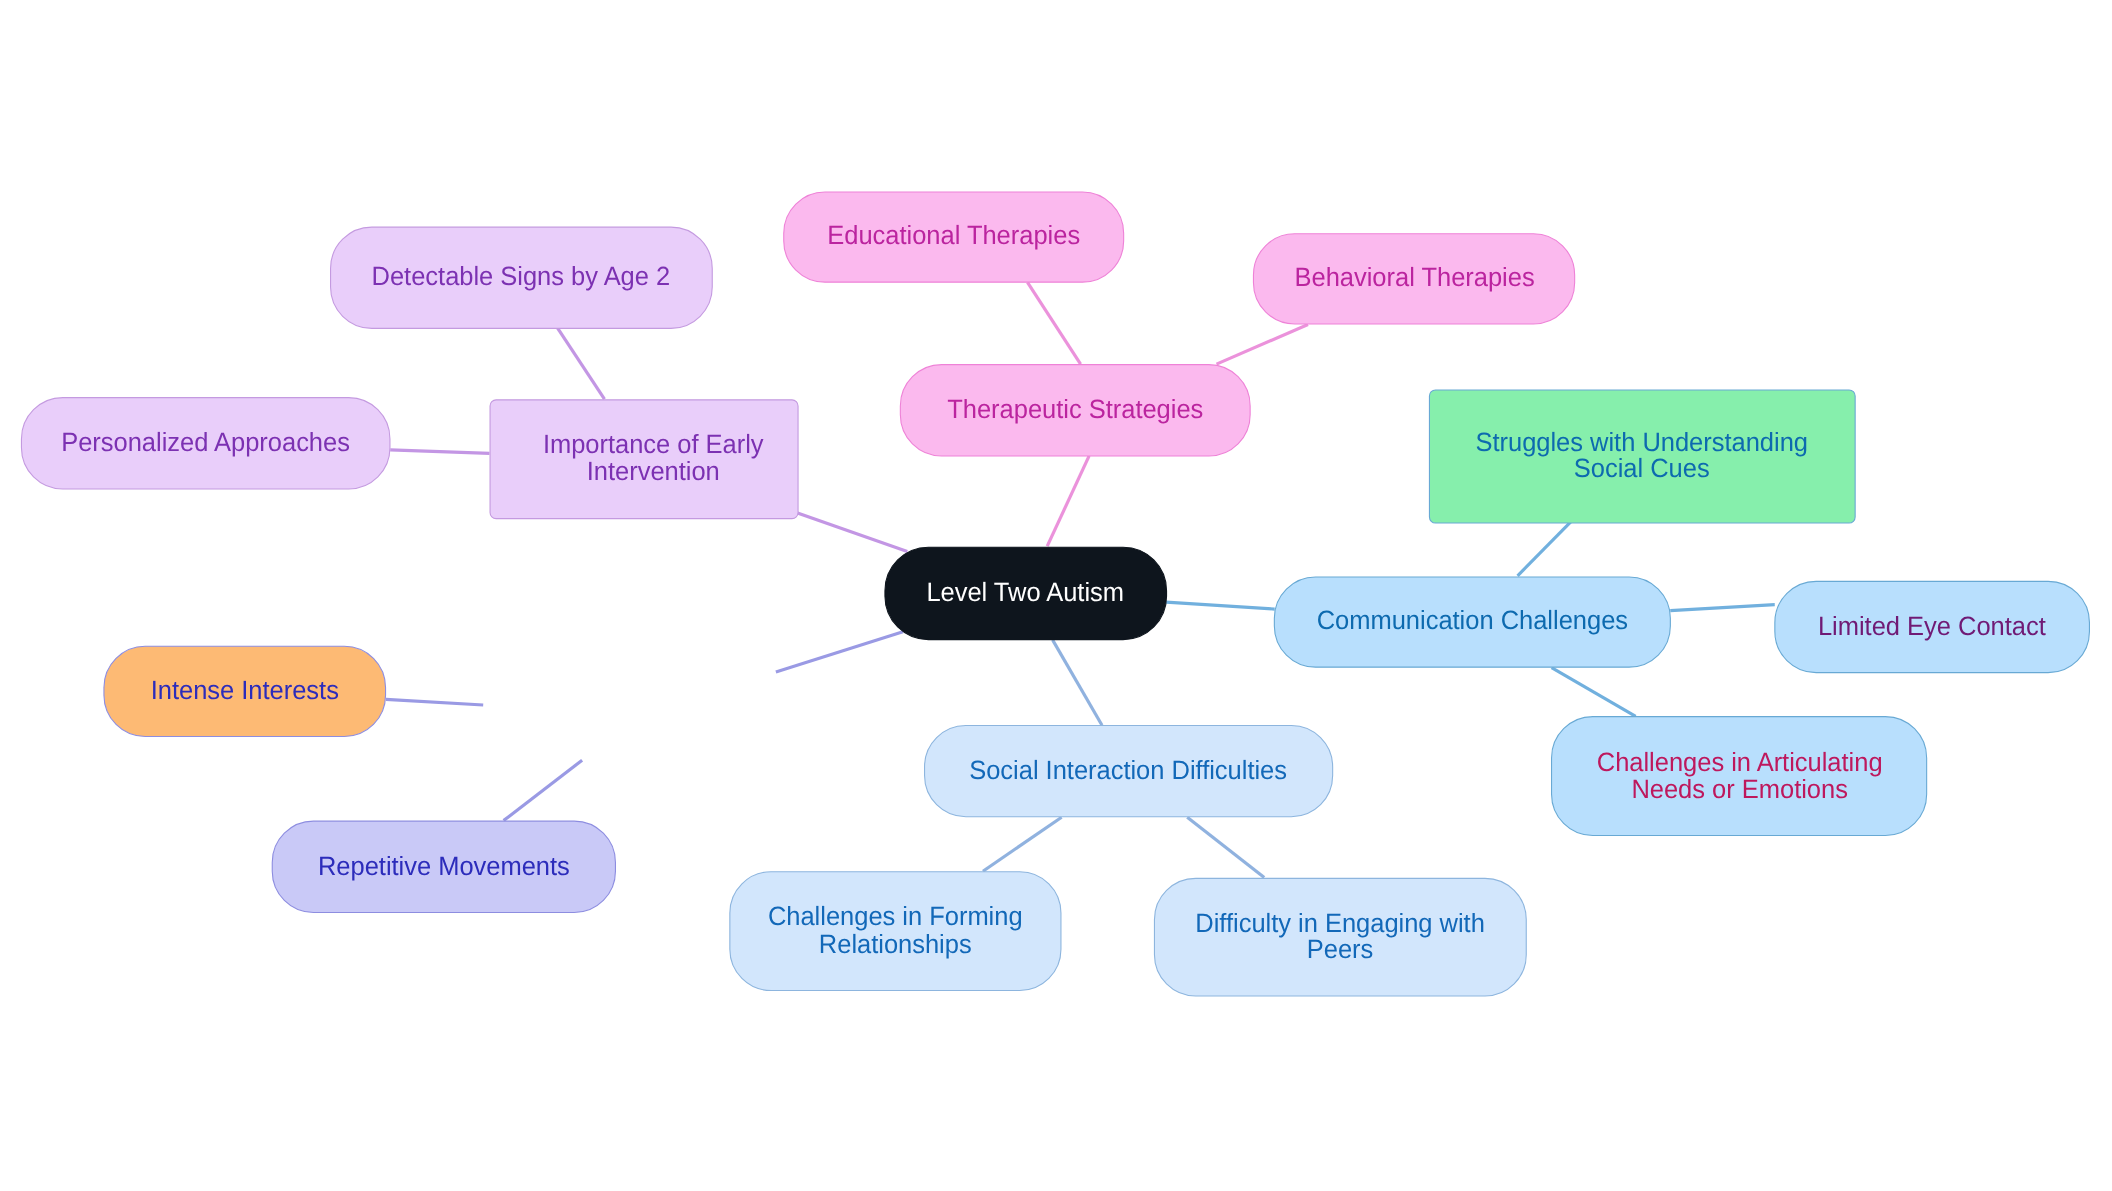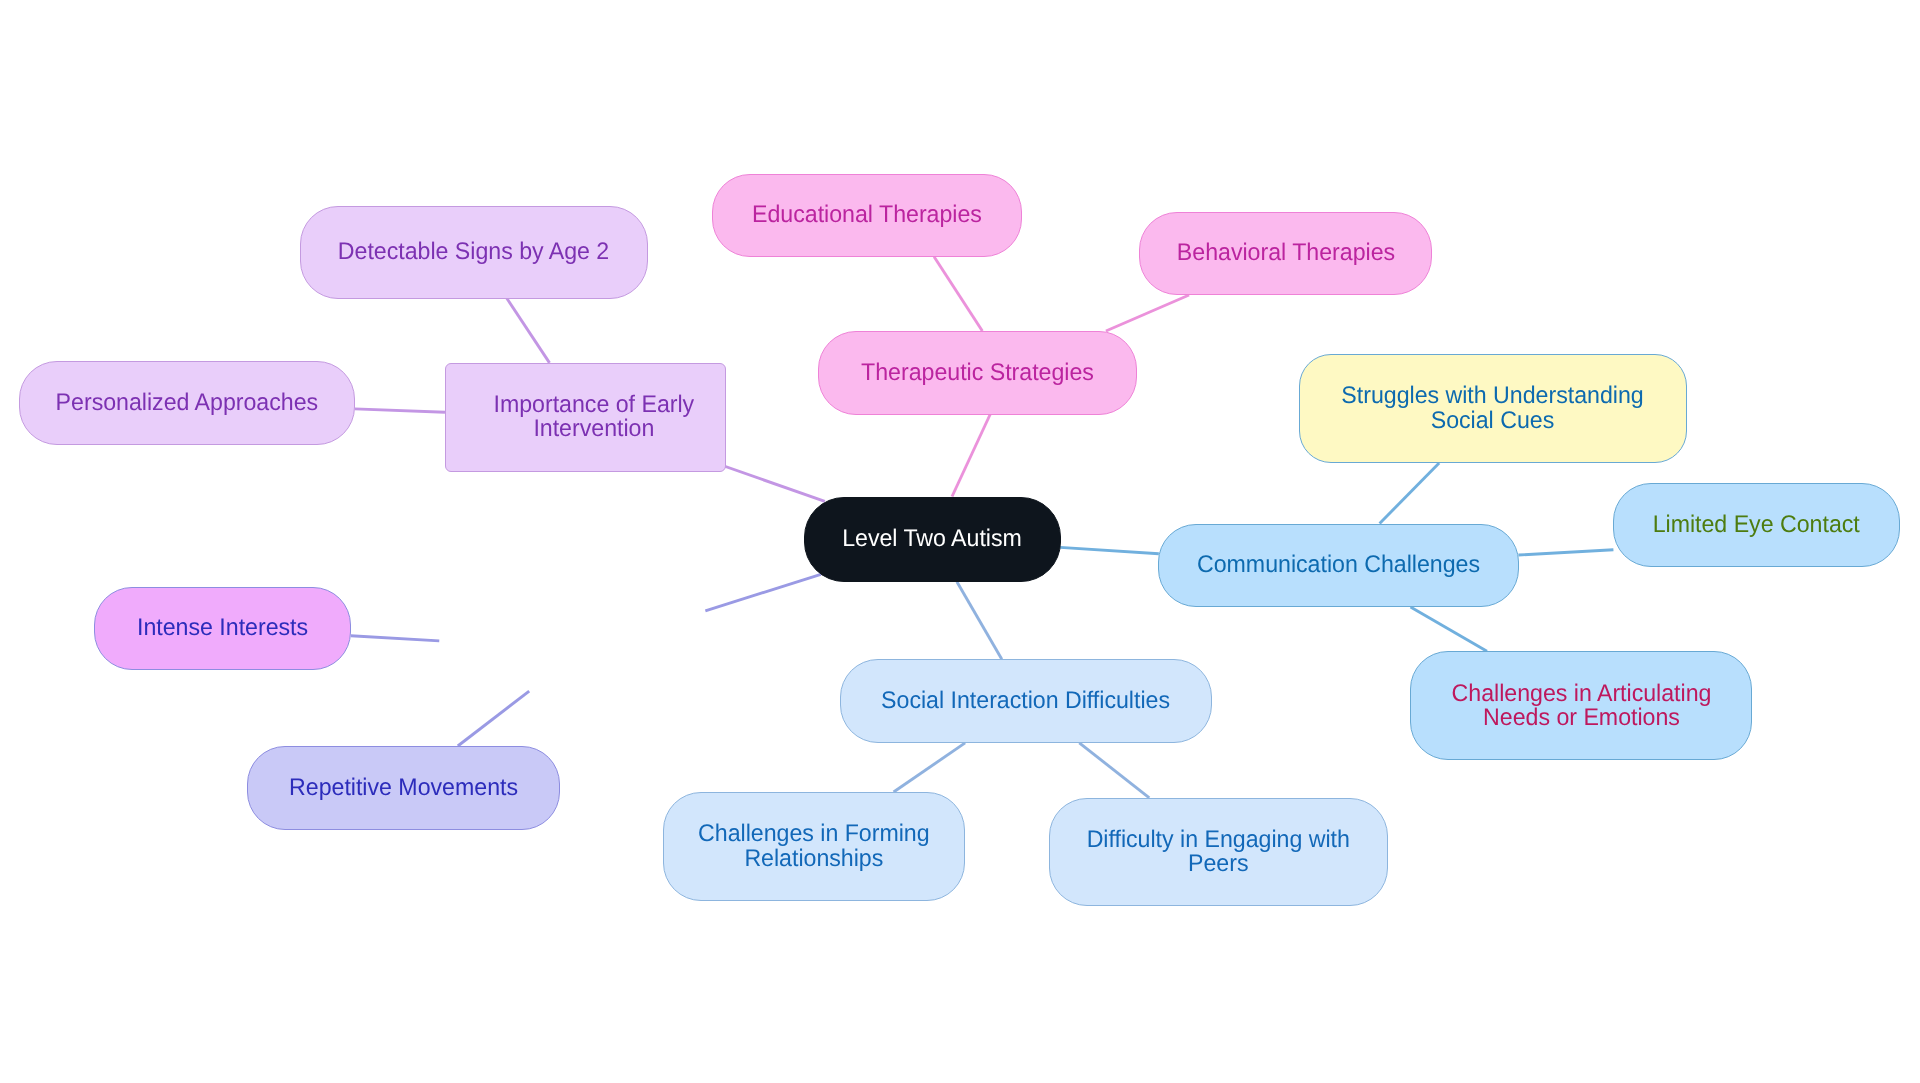--- a/index.html
+++ b/index.html
@@ -54,37 +54,37 @@
   </div>
   <div class="node leaf-node" style="left:712px;top:173.5px;width:310.0px;height:83.3px;border-radius:38px;background:#fbb9ee;border-color:#ee82d7;color:#bb249f;">
     <div class="lbl"><span class="ln">Educational Therapies</span></div>
   </div>
   <div class="node leaf-node" style="left:1139.0px;top:211.5px;width:293.0px;height:83.5px;border-radius:38px;background:#fbb9ee;border-color:#ee82d7;color:#bb249f;">
     <div class="lbl"><span class="ln">Behavioral Therapies</span></div>
   </div>
   <div class="node branch-node" style="left:1158px;top:523.5px;width:361px;height:83.5px;border-radius:38px;background:#b8dffd;border-color:#68a9d4;color:#0d6aaf;">
     <div class="lbl"><span class="ln">Communication Challenges</span></div>
   </div>
-  <div class="node leaf-node" style="left:1298.8px;top:354.0px;width:388.0px;height:109.0px;border-radius:32px;background:#fef9c3;border-color:#68a9d4;color:#0d6aaf;">
+  <div class="node leaf-node" style="left:1298.8px;top:354.0px;width:388.0px;height:122px;border-radius:6px;background:#86efac;border-color:#68a9d4;color:#0d6aaf;">
     <div class="lbl"><span class="ln">Struggles with Understanding</span><span class="ln">Social Cues</span></div>
   </div>
-  <div class="node leaf-node" style="left:1613.2px;top:483px;width:287.0px;height:84.0px;border-radius:38px;background:#b8dffd;border-color:#68a9d4;color:#4d7c0f;">
+  <div class="node leaf-node" style="left:1613.2px;top:528px;width:287.0px;height:84.0px;border-radius:38px;background:#b8dffd;border-color:#68a9d4;color:#701a75;">
     <div class="lbl"><span class="ln">Limited Eye Contact</span></div>
   </div>
   <div class="node leaf-node" style="left:1410px;top:651.3px;width:342px;height:109.0px;border-radius:38px;background:#b8dffd;border-color:#68a9d4;color:#be185d;">
     <div class="lbl"><span class="ln">Challenges in Articulating</span><span class="ln">Needs or Emotions</span></div>
   </div>
   <div class="node branch-node" style="left:840px;top:659.3px;width:372px;height:83.6px;border-radius:38px;background:#d2e6fc;border-color:#8db5de;color:#1268b8;">
     <div class="lbl"><span class="ln">Social Interaction Difficulties</span></div>
   </div>
   <div class="node leaf-node" style="left:663.0px;top:792.0px;width:302.4px;height:109.0px;border-radius:38px;background:#d2e6fc;border-color:#8db5de;color:#1268b8;">
     <div class="lbl"><span class="ln">Challenges in Forming</span><span class="ln">Relationships</span></div>
   </div>
   <div class="node leaf-node" style="left:1049px;top:797.8px;width:339px;height:108.5px;border-radius:38px;background:#d2e6fc;border-color:#8db5de;color:#1268b8;">
     <div class="lbl"><span class="ln">Difficulty in Engaging with</span><span class="ln">Peers</span></div>
   </div>
-  <div class="node leaf-node" style="left:94px;top:586.5px;width:257px;height:83.5px;border-radius:38px;background:#f0abfc;border-color:#8d8de0;color:#2c2cbb;">
+  <div class="node leaf-node" style="left:94px;top:586.5px;width:257px;height:83.5px;border-radius:38px;background:#fdba74;border-color:#8d8de0;color:#2c2cbb;">
     <div class="lbl"><span class="ln">Intense Interests</span></div>
   </div>
   <div class="node leaf-node" style="left:247px;top:746.0px;width:313px;height:83.5px;border-radius:38px;background:#c9c9f7;border-color:#8d8de0;color:#2c2cbb;">
     <div class="lbl"><span class="ln">Repetitive Movements</span></div>
   </div>
 </div>
 
 </body></html>

